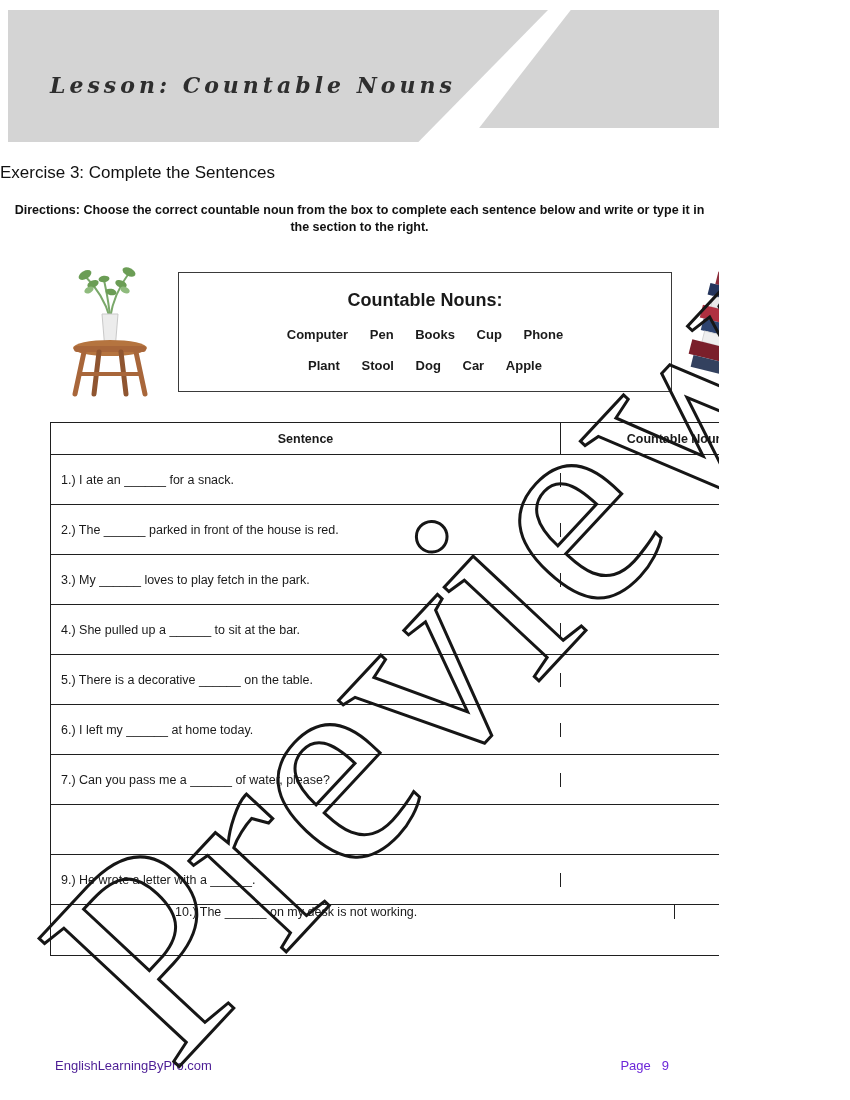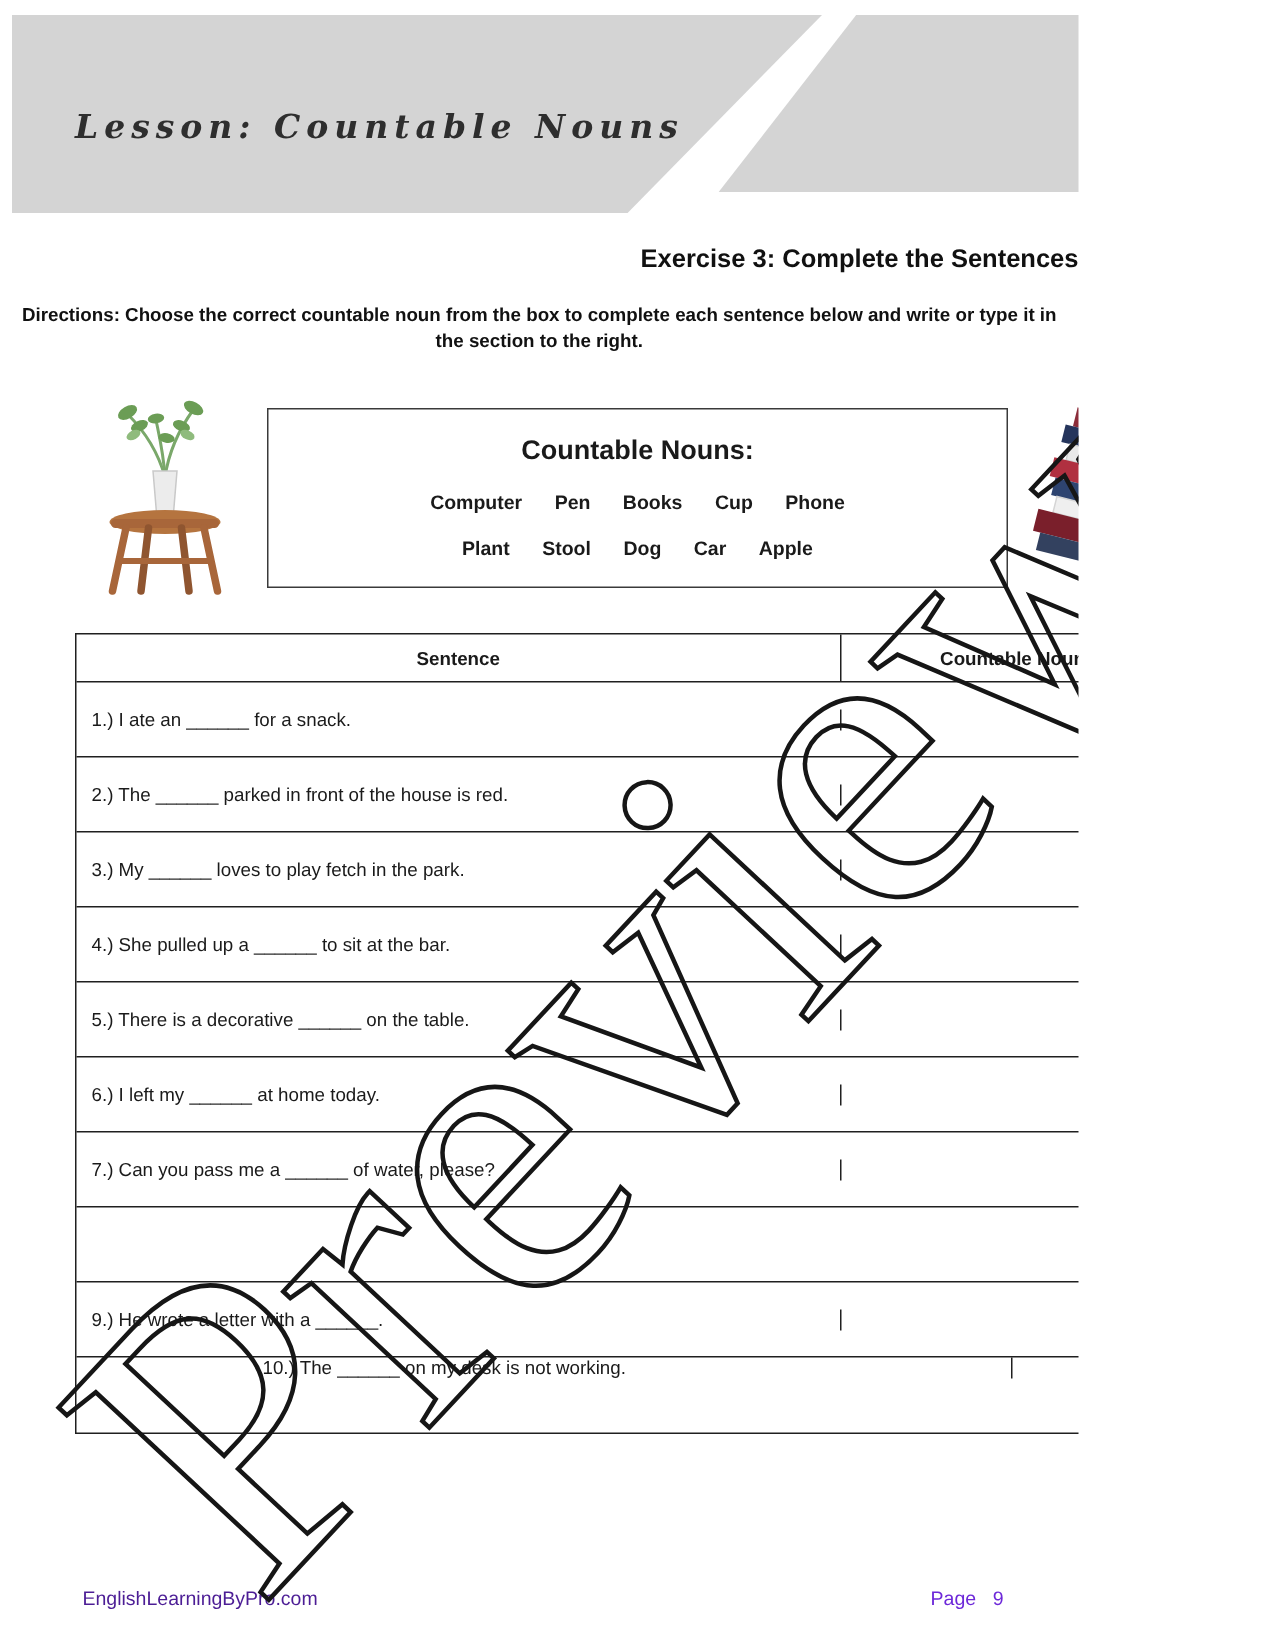--- a/index.html
+++ b/index.html
@@ -15,22 +15,22 @@
   .banner-right{
     position:absolute;left:460px;top:10px;width:382px;height:118px;background:#d4d4d4;
     clip-path:polygon(29% 0,100% 0,100% 100%,5% 100%);
   }
   .lesson-header{
     position:absolute;left:50px;top:72px;
     font-family:"DejaVu Serif",serif;font-style:italic;font-weight:600;
     font-size:22px;letter-spacing:4px;color:#2e2e2e;
   }
   .title{
-    position:absolute;left:0;top:163px;width:100%;margin:0;text-align:right;
-    font-size:17px;font-weight:bold;color:#111;
+    position:absolute;left:0;top:163px;width:100%;margin:0;text-align:left;
+    font-size:17px;font-weight:normal;color:#111;
   }
   .directions{
     position:absolute;left:50%;top:202px;transform:translateX(-50%);
     width:700px;margin:0;text-align:center;
     font-size:12.5px;font-weight:bold;line-height:1.35;color:#111;
   }
   
   .plant-img{position:absolute;left:55px;top:260px;width:110px;height:138px;}
   .books-img{position:absolute;left:683px;top:263px;width:118px;height:134px;}
   

